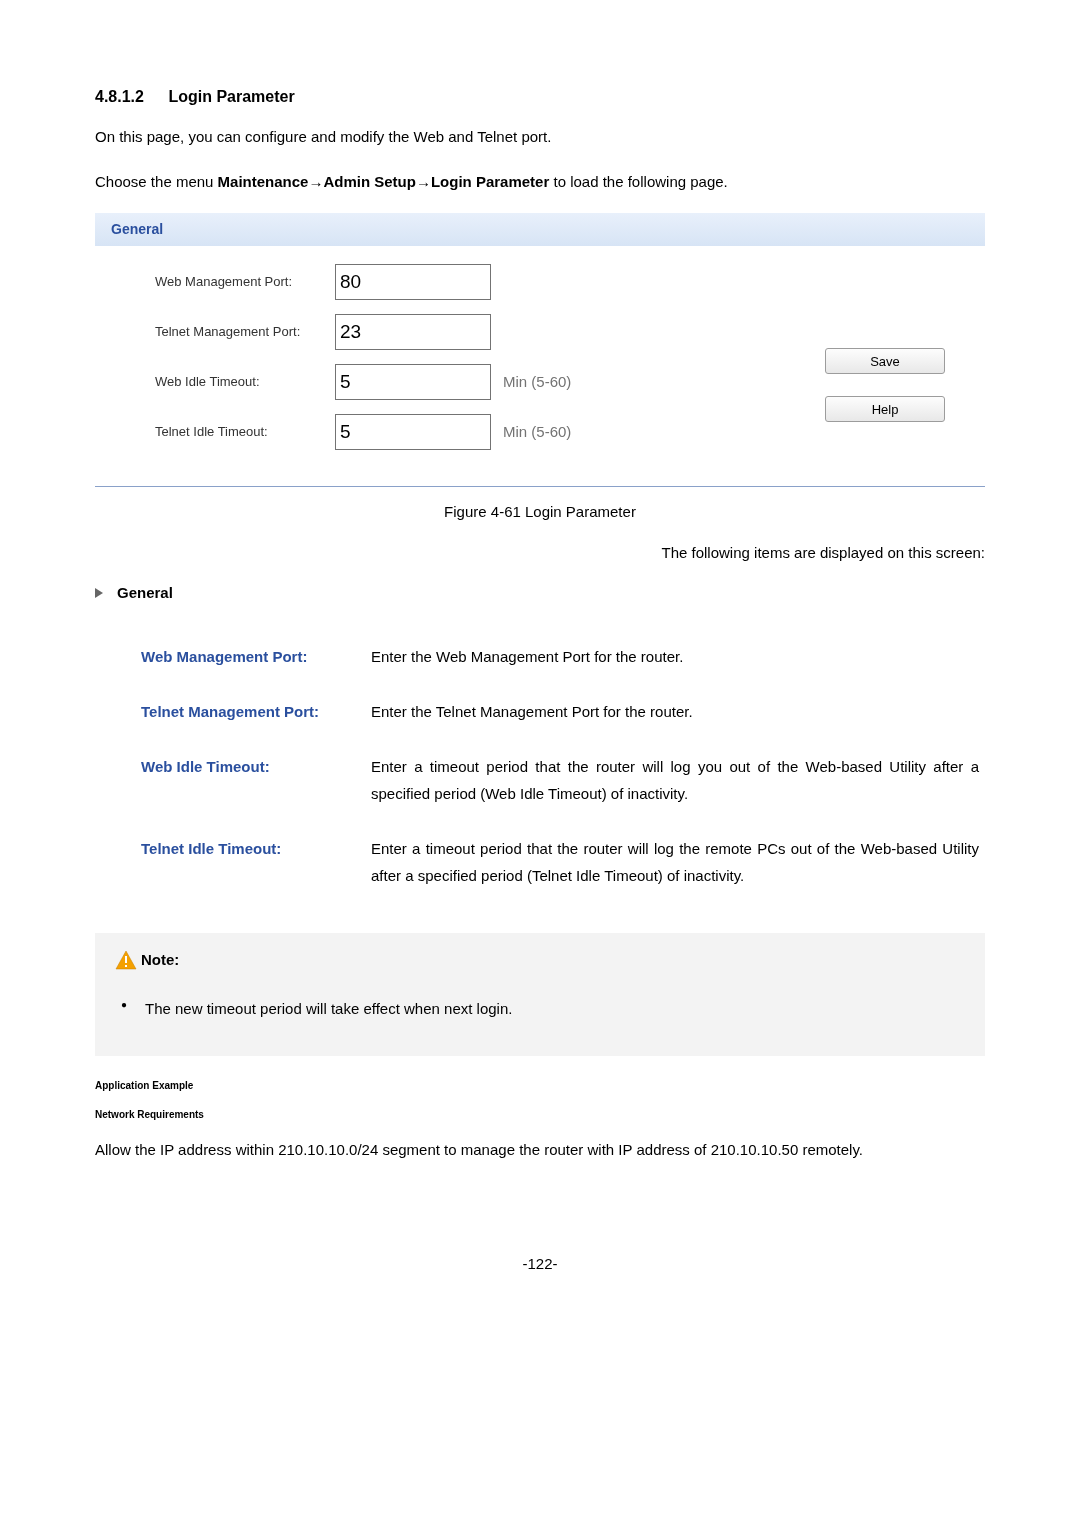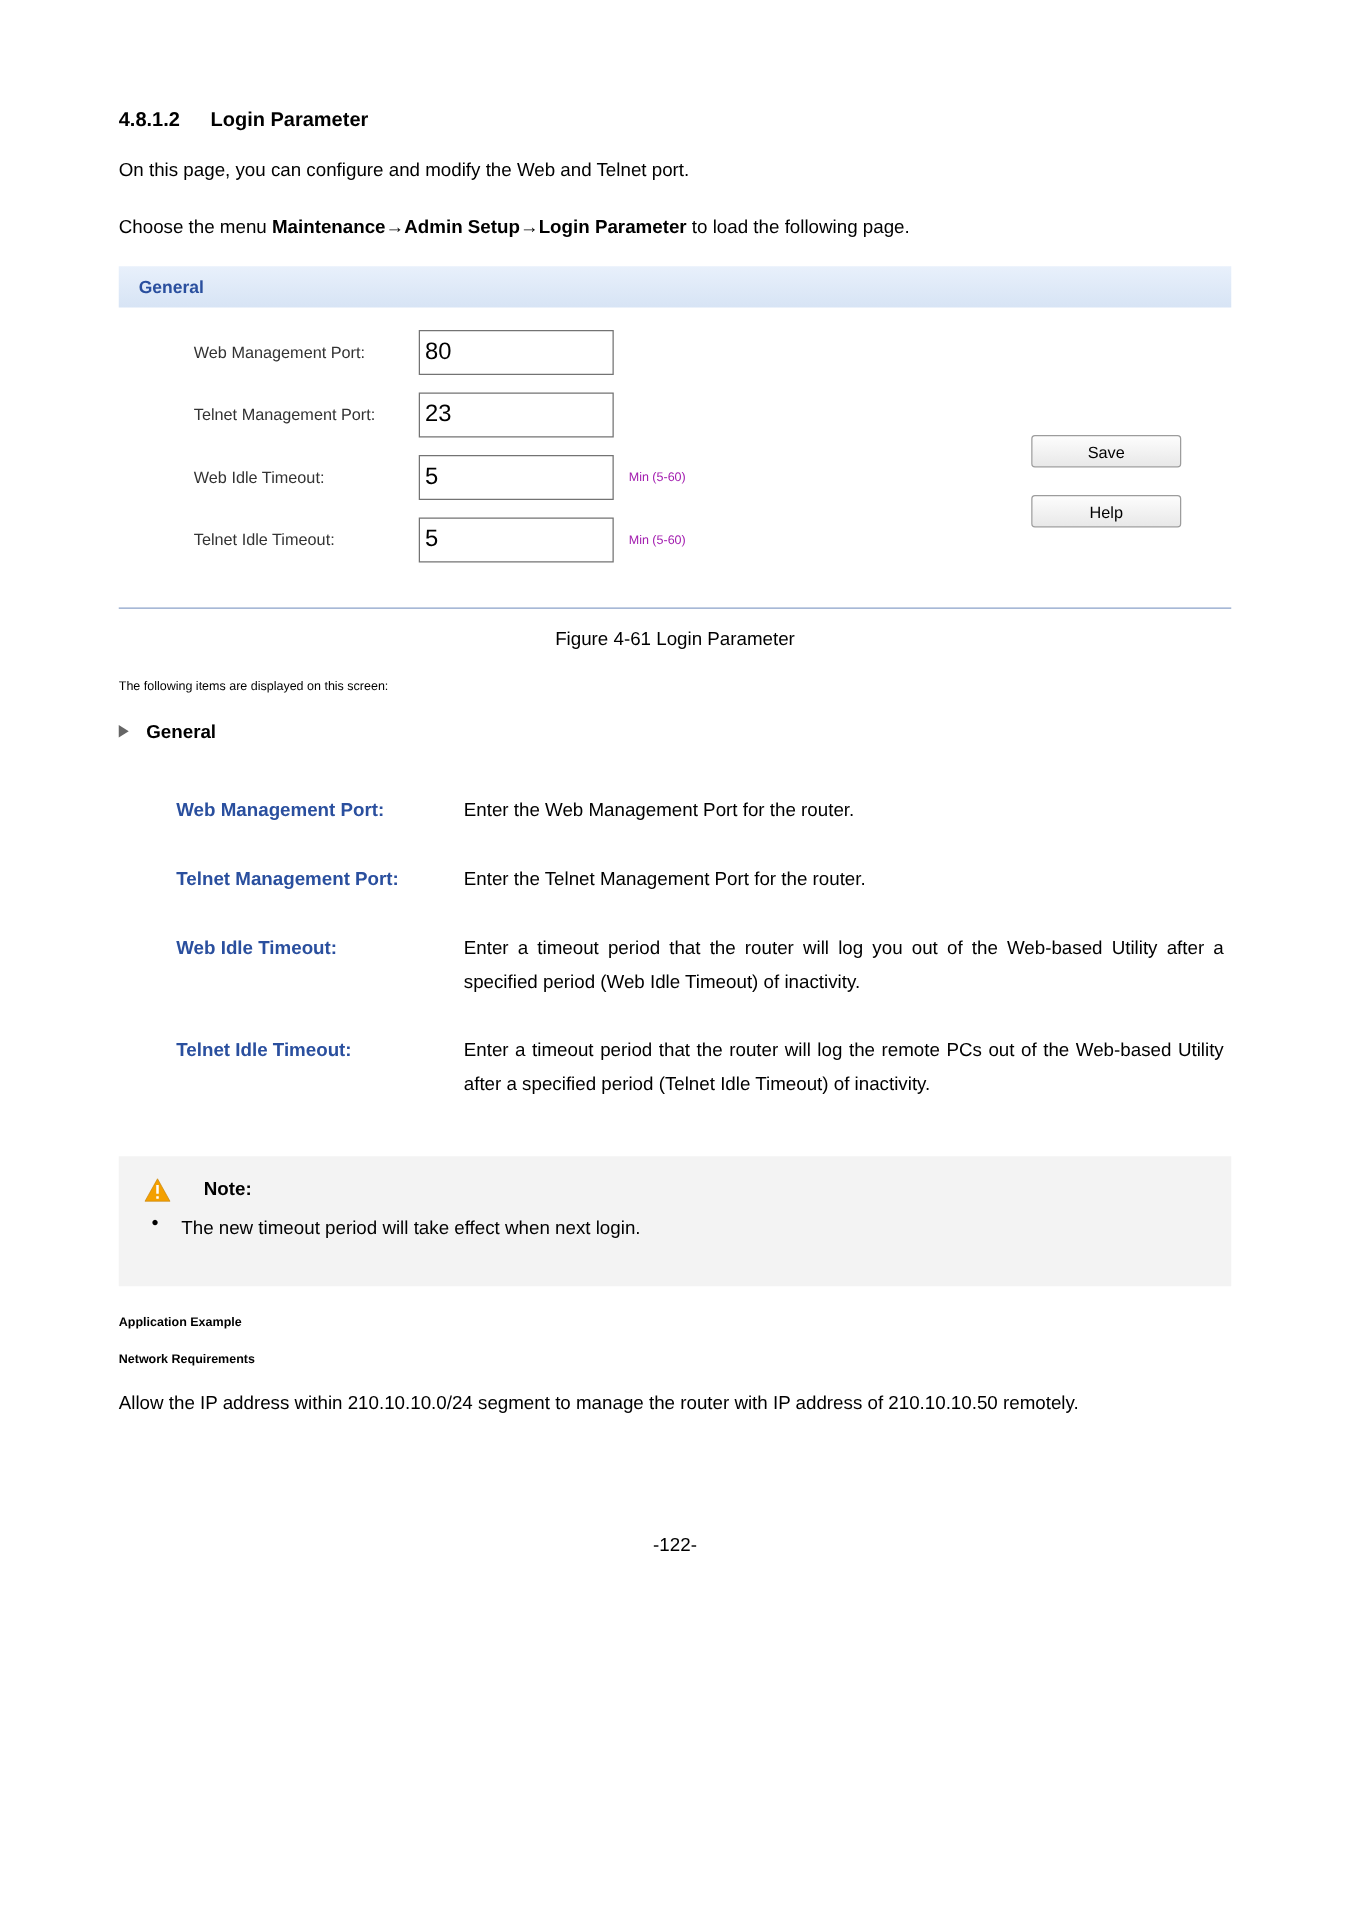--- a/index.html
+++ b/index.html
@@ -55,33 +55,33 @@
   }
   .form-label { width: 180px; color: #333; }
   .text-input {
     width: 156px;
     height: 36px;
     border: 1px solid #737373;
     padding: 0 4px;
     font-family: Tahoma, Verdana, sans-serif;
     font-size: 19px;
   }
-  .hint { margin-left: 12px; color: #a21caf; font-size: 10px; }
+  .hint { margin-left: 12px; color: #737373; font-size: 15px; }
   .btn {
     background: linear-gradient(#fdfdfd, #e8e8e8);
     border: 1px solid #9c9c9c;
     border-radius: 3px;
     height: 26px;
     font-size: 13px;
     font-family: Tahoma, Verdana, sans-serif;
     cursor: pointer;
     margin-top: 12px;
   }
   .fig-caption { text-align: center; margin: 14px 0 18px 0; font-size: 15px; }
-  .intro-line { margin-bottom: 18px; font-size: 10px; }
+  .intro-line { margin-bottom: 18px; font-size: 15px; text-align: right; }
   .bullet-row {
     display: flex;
     align-items: baseline;
     gap: 14px;
     margin-bottom: 24px;
   }
   .tri-bullet {
     width: 0; height: 0;
     border-top: 5px solid transparent;
     border-bottom: 5px solid transparent;
@@ -97,23 +97,23 @@
   .def-label { color: #2a4f9e; font-weight: bold; width: 230px; white-space: nowrap; }
   .def-desc { text-align: justify; }
   .note-box {
     background: #f3f3f3;
     padding: 16px 20px 20px 20px;
     margin-bottom: 22px;
   }
   .note-head {
     display: flex;
     align-items: center;
-    gap: 26px;
+    gap: 4px;
     font-weight: bold;
-    margin-bottom: 5px;
+    margin-bottom: 24px;
   }
   .warn-icon {
     display: inline-flex;
     align-items: center;
     justify-content: center;
   }
   .note-list { list-style: none; padding: 0; }
   .note-list li {
     position: relative;
     padding-left: 30px;

